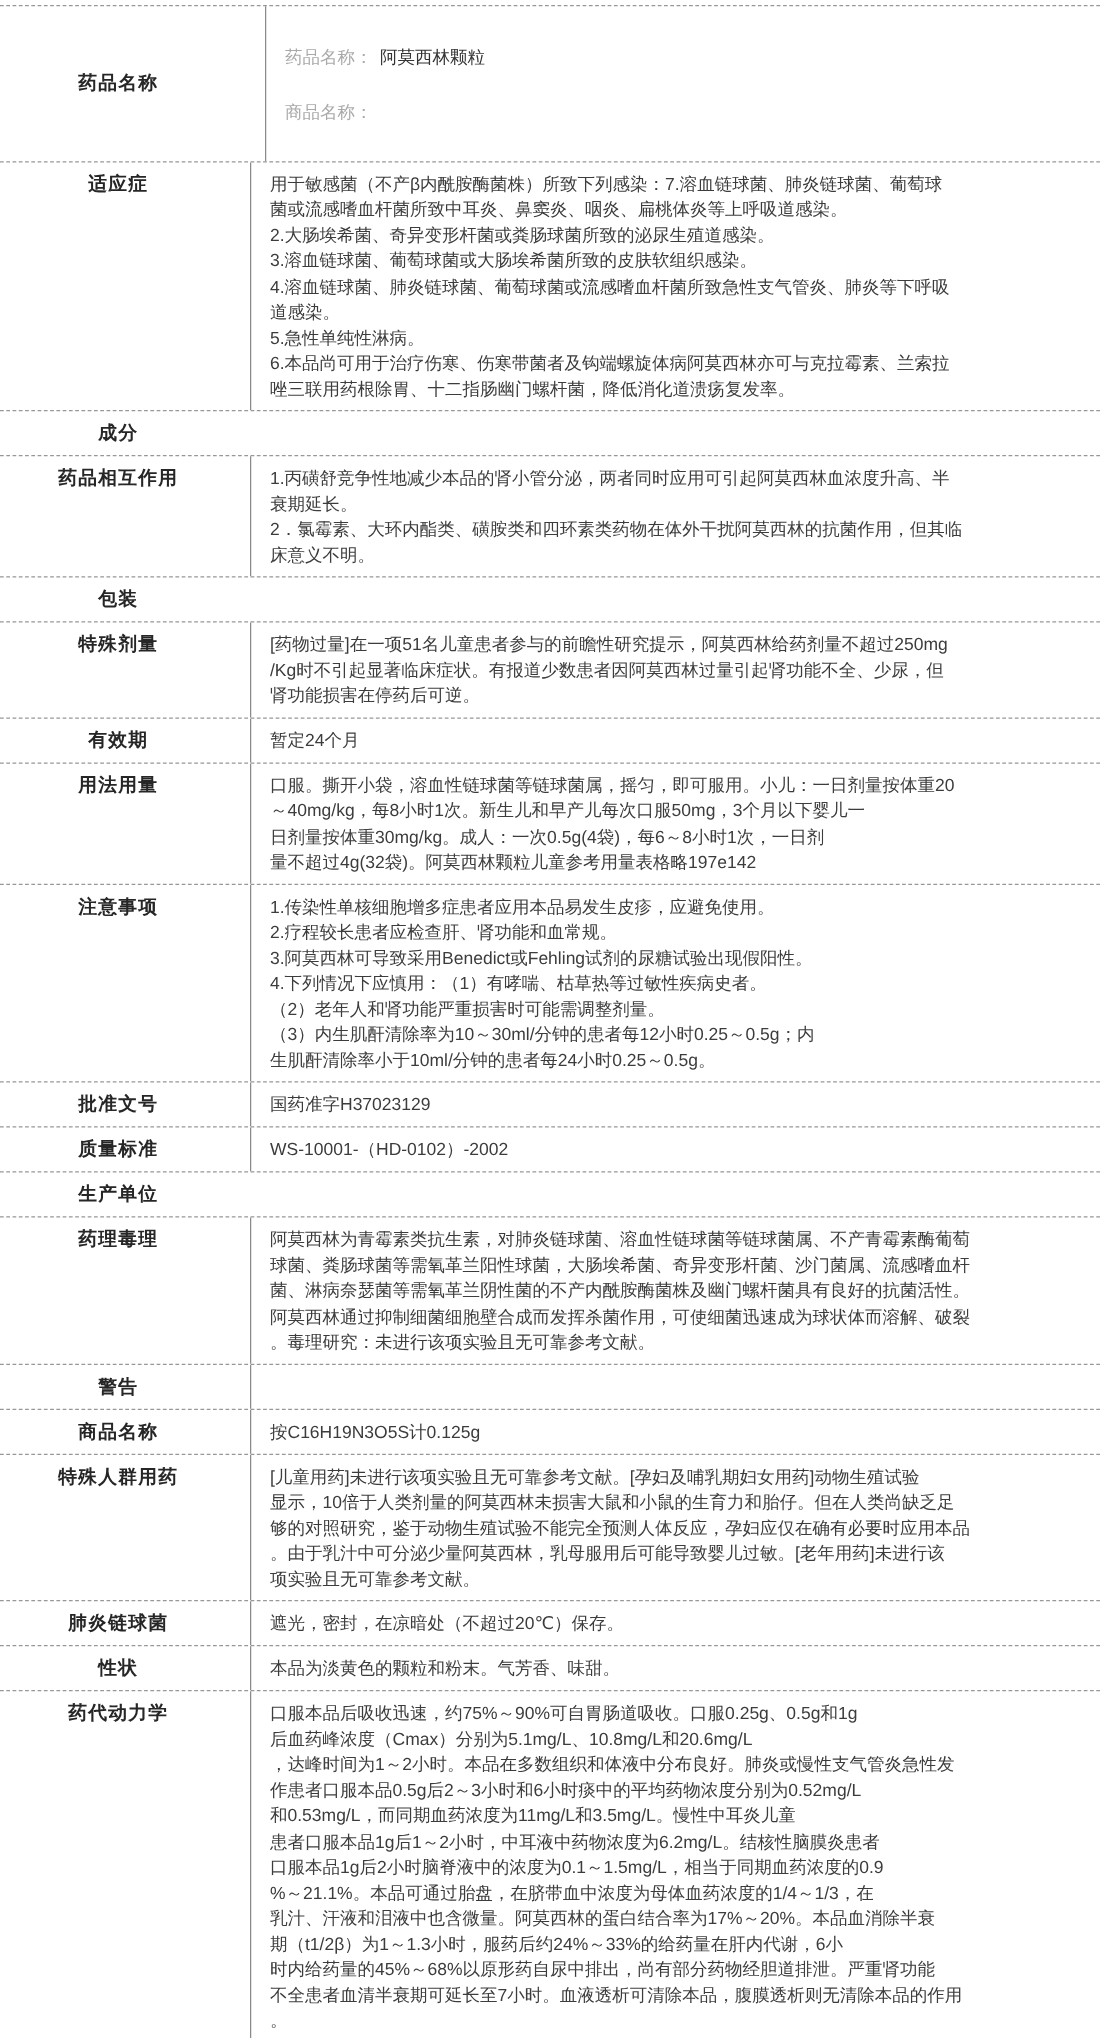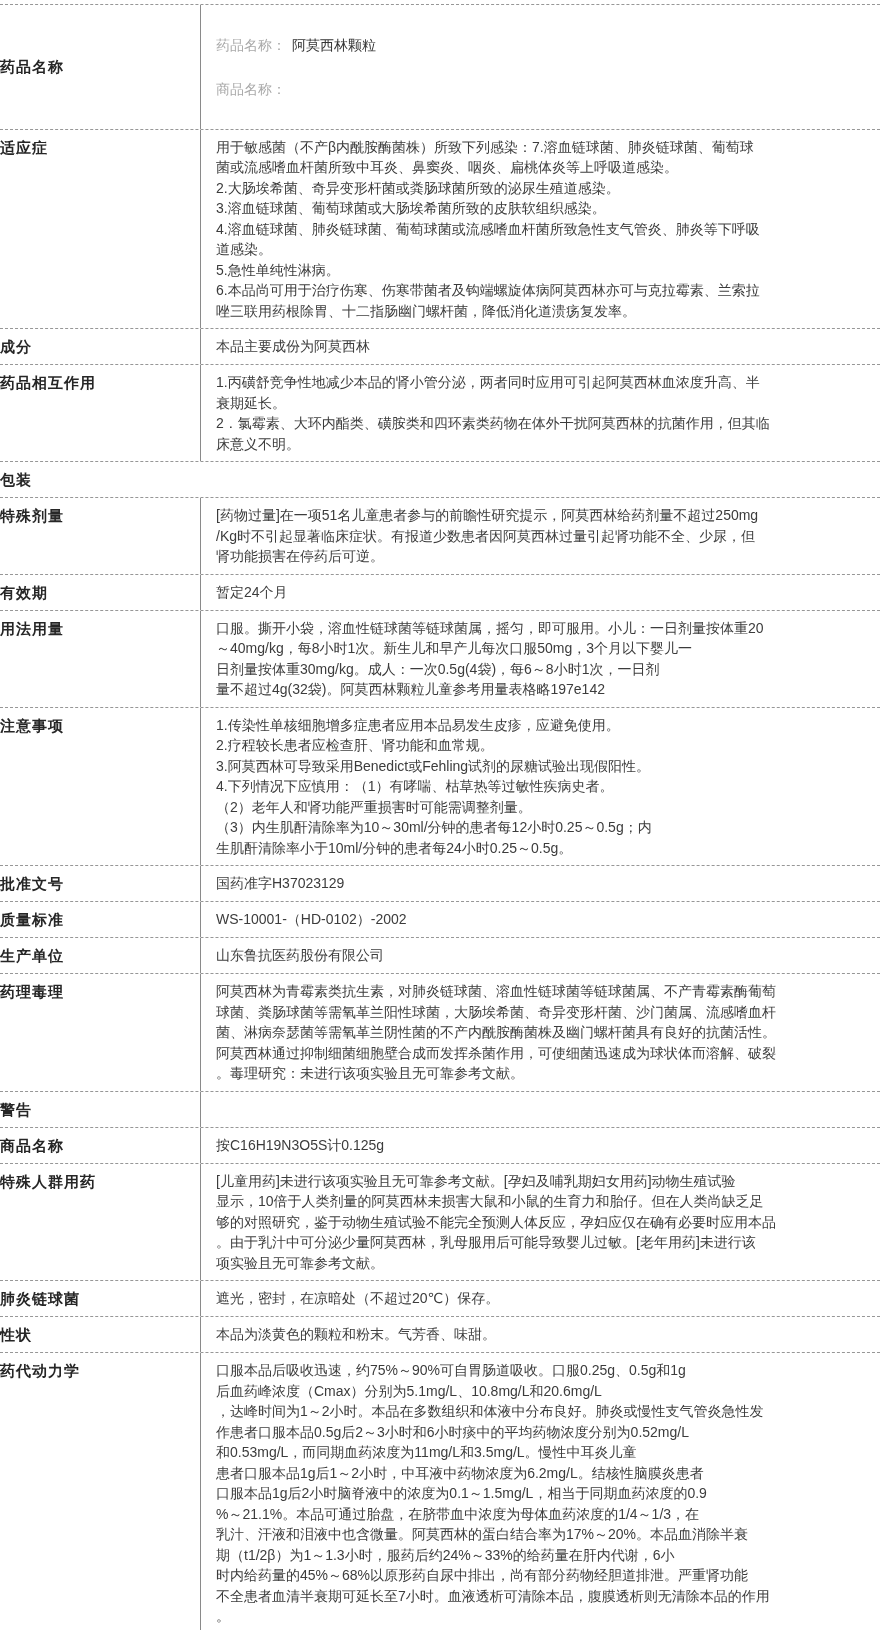--- a/index.html
+++ b/index.html
@@ -21,21 +21,21 @@
     display: flex;
     align-items: flex-start;
     border-bottom: 1px dashed #979797;
   }
   .row.center {
     align-items: center;
   }
   .cell-label {
     flex: 0 0 200px;
     box-sizing: border-box;
-    text-align: left;
+    text-align: center;
     padding: 7px 11px 7px 0;
     font-size: 15px;
     font-weight: bold;
     color: #262626;
     line-height: 21px;
     letter-spacing: 1px;
   }
   .cell-content {
     flex: 1 1 auto;
     align-self: stretch;
@@ -43,20 +43,21 @@
     border-left: 1px solid #8a8a8a;
     padding: 7px 26px 7px 15px;
     font-size: 14px;
     color: #3c3c3c;
     line-height: 20.5px;
     white-space: pre-line;
     min-height: 20px;
   }
   .name-fields {
     display: block;
+    margin-left: 12px;
   }
   .field {
     line-height: 24px;
     white-space: normal;
   }
   .field-key {
     color: #a9a9a9;
   }
   .field-value {
     color: #333333;
@@ -85,21 +86,20 @@
 3.溶血链球菌、葡萄球菌或大肠埃希菌所致的皮肤软组织感染。
 4.溶血链球菌、肺炎链球菌、葡萄球菌或流感嗜血杆菌所致急性支气管炎、肺炎等下呼吸
 道感染。
 5.急性单纯性淋病。
 6.本品尚可用于治疗伤寒、伤寒带菌者及钩端螺旋体病阿莫西林亦可与克拉霉素、兰索拉
 唑三联用药根除胃、十二指肠幽门螺杆菌，降低消化道溃疡复发率。</div>
     </div>
 
     <div class="row">
       <div class="cell-label">成分</div>
-      <div class="cell-content">本品主要成份为阿莫西林</div>
     </div>
 
     <div class="row">
       <div class="cell-label">药品相互作用</div>
       <div class="cell-content">1.丙磺舒竞争性地减少本品的肾小管分泌，两者同时应用可引起阿莫西林血浓度升高、半
 衰期延长。
 2．氯霉素、大环内酯类、磺胺类和四环素类药物在体外干扰阿莫西林的抗菌作用，但其临
 床意义不明。</div>
     </div>
 
@@ -143,21 +143,20 @@
       <div class="cell-content">国药准字H37023129</div>
     </div>
 
     <div class="row">
       <div class="cell-label">质量标准</div>
       <div class="cell-content">WS-10001-（HD-0102）-2002</div>
     </div>
 
     <div class="row">
       <div class="cell-label">生产单位</div>
-      <div class="cell-content">山东鲁抗医药股份有限公司</div>
     </div>
 
     <div class="row">
       <div class="cell-label">药理毒理</div>
       <div class="cell-content">阿莫西林为青霉素类抗生素，对肺炎链球菌、溶血性链球菌等链球菌属、不产青霉素酶葡萄
 球菌、粪肠球菌等需氧革兰阳性球菌，大肠埃希菌、奇异变形杆菌、沙门菌属、流感嗜血杆
 菌、淋病奈瑟菌等需氧革兰阴性菌的不产内酰胺酶菌株及幽门螺杆菌具有良好的抗菌活性。
 阿莫西林通过抑制细菌细胞壁合成而发挥杀菌作用，可使细菌迅速成为球状体而溶解、破裂
 。毒理研究：未进行该项实验且无可靠参考文献。</div>
     </div>

